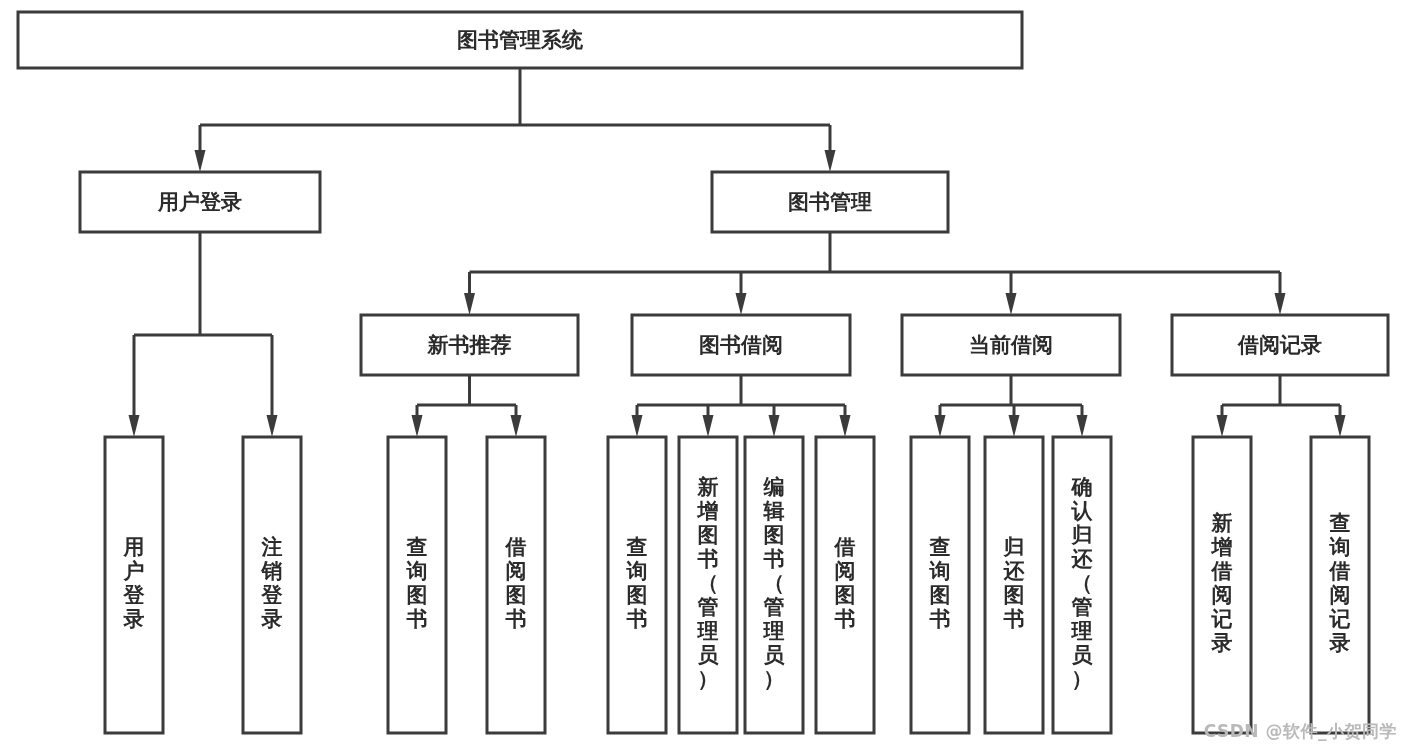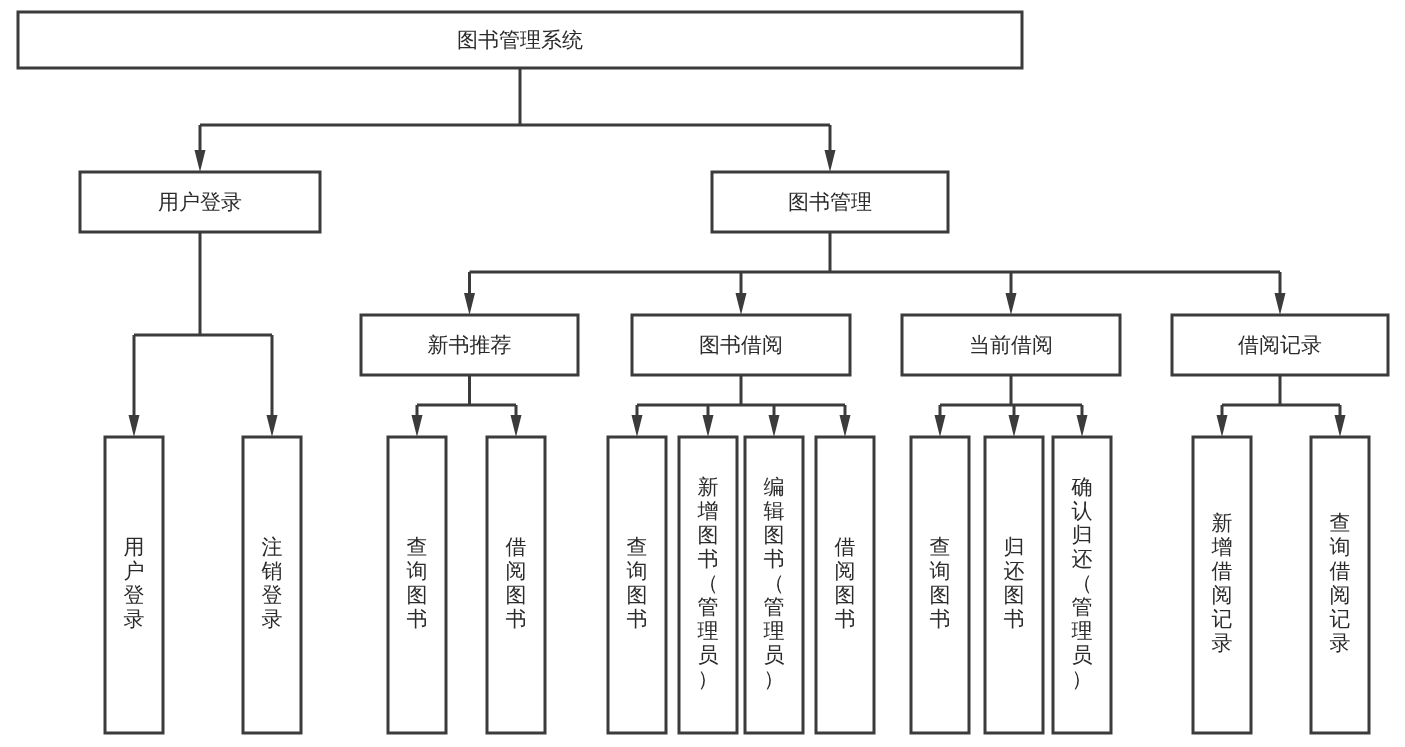--- a/index.html
+++ b/index.html
@@ -9,20 +9,21 @@
   }
   body {
     font-family: "DejaVu Sans", "Liberation Sans", sans-serif;
   }
   #diagram-root {
     position: relative;
     width: 1405px;
     height: 747px;
     background: #ffffff;
     overflow: hidden;
+    font-weight: bold;
   }
   svg.canvas {
     position: absolute;
     left: 0;
     top: 0;
     width: 1405px;
     height: 747px;
   }
   .node-rect {
     fill: #ffffff;
@@ -201,14 +202,15 @@
           <rect x="1193" y="437" width="58" height="296" class="node-rect"></rect>
           <text x="1222" y="530" class="node-label-v"><tspan x="1222" dy="0">新</tspan><tspan x="1222" dy="24">增</tspan><tspan x="1222" dy="24">借</tspan><tspan x="1222" dy="24">阅</tspan><tspan x="1222" dy="24">记</tspan><tspan x="1222" dy="24">录</tspan></text>
         </g>
         <g>
           <rect x="1311" y="437" width="58" height="296" class="node-rect"></rect>
           <text x="1340" y="530" class="node-label-v"><tspan x="1340" dy="0">查</tspan><tspan x="1340" dy="24">询</tspan><tspan x="1340" dy="24">借</tspan><tspan x="1340" dy="24">阅</tspan><tspan x="1340" dy="24">记</tspan><tspan x="1340" dy="24">录</tspan></text>
         </g>
       </g>
   </svg>
 
+  <div class="watermark">CSDN @软件_小贺同学</div>
 
 </div>
 
 </body></html>

